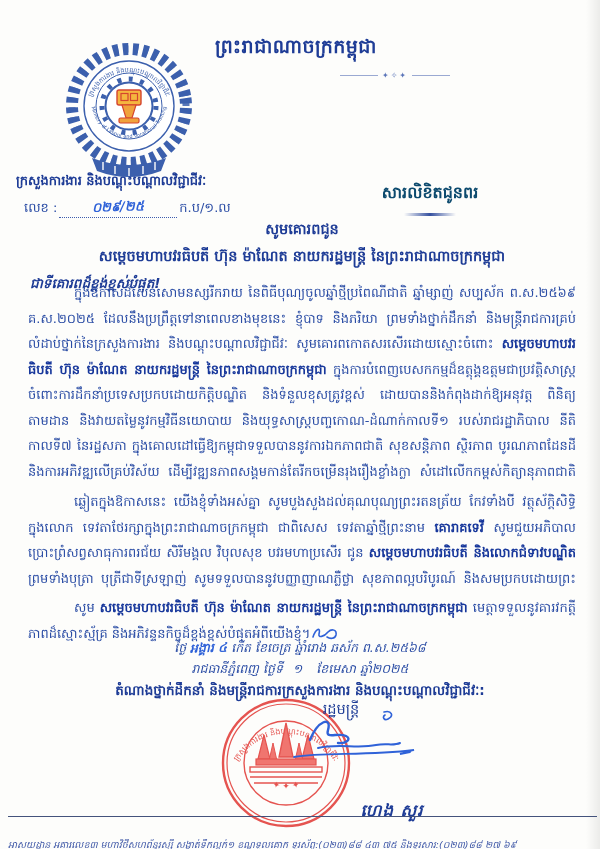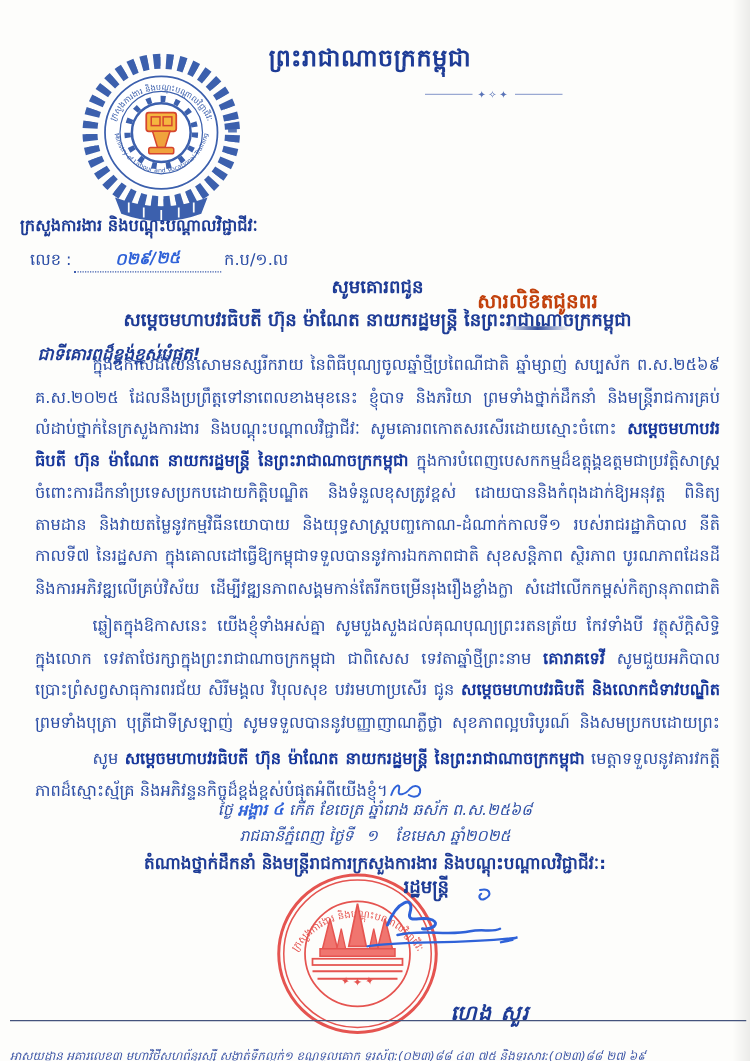--- a/index.html
+++ b/index.html
@@ -21,21 +21,21 @@
   
   .logo{position:absolute;left:58px;top:38px;width:142px;height:142px;}
   
   .ministry-block{position:absolute;left:16px;top:172px;width:300px;}
   .ministry-name{font-size:13px;font-weight:bold;color:#1e3c96;}
   .ref-line{margin-top:7px;margin-left:8px;font-size:13px;display:flex;align-items:flex-end;}
   .ref-dots{display:inline-block;min-width:118px;border-bottom:1.5px dotted #3d5cae;text-align:center;margin:0 2px;position:relative;}
   .hw{color:#2f62d8;font-style:italic;font-weight:bold;transform:rotate(-2deg);display:inline-block;}
   
   .title-block{position:absolute;left:295px;top:182px;width:270px;text-align:center;}
-  .letter-title{font-size:16px;font-weight:bold;color:#c2410c;margin-top:48px;}
+  .letter-title{font-size:16px;font-weight:bold;color:#0c4a6e;}
   .tdivider{margin:7px auto 0 auto;width:52px;height:3px;
     background:linear-gradient(to right,rgba(90,116,184,0),#35509f,rgba(90,116,184,0));}
   
   .salutation-block{position:absolute;left:30px;right:26px;top:220px;text-align:center;}
   .salutation{font-size:14.5px;font-weight:bold;color:#1e3c96;}
   .addressee{font-size:14.5px;font-weight:bold;color:#1e3c96;margin-top:6px;white-space:nowrap;overflow:hidden;}
   .honorific{font-size:13.5px;font-weight:bold;font-style:italic;text-align:left;margin-top:7px;padding-right:18px;color:#1e3c96;}
   
   .para{position:absolute;left:28px;right:24px;font-size:13px;line-height:25.5px;
     text-align:justify;text-indent:46px;overflow:hidden;color:#2b4da5;}
@@ -46,21 +46,21 @@
   .paraph-svg{vertical-align:-3px;}
   
   .date-line{position:absolute;left:0;right:0;text-align:center;font-style:italic;font-size:12.5px;color:#2b4da5;}
   .date1{top:640px;}
   .date2{top:661px;}
   .date2 .day{margin:0 10px 0 6px;}
   .rep-line{position:absolute;left:0;right:0;top:682px;text-align:center;
     font-size:13.5px;font-weight:bold;color:#1e3c96;white-space:nowrap;overflow:hidden;}
   .stamp{position:absolute;left:216px;top:697px;width:140px;height:132px;opacity:.92;}
   .minister-title{position:absolute;left:286px;top:700px;width:110px;text-align:center;
-    font-size:14.5px;font-weight:bold;color:#1e3c96;}
+    font-size:14.5px;font-weight:normal;color:#1e3c96;}
   .signature{position:absolute;left:288px;top:710px;width:130px;height:62px;}
   .signer-name{position:absolute;left:322px;top:800px;width:140px;text-align:center;
     font-size:16.5px;font-weight:bold;color:#1e3c96;letter-spacing:1px;font-style:italic;}
   
   .footer{position:absolute;left:8px;right:3px;top:816px;border-top:1.5px solid #44537c;
     padding-top:22px;text-align:left;}
   .address{font-size:9.5px;font-style:italic;color:#3d56a6;white-space:nowrap;overflow:hidden;}
 </style>
 </head>
 <body>

